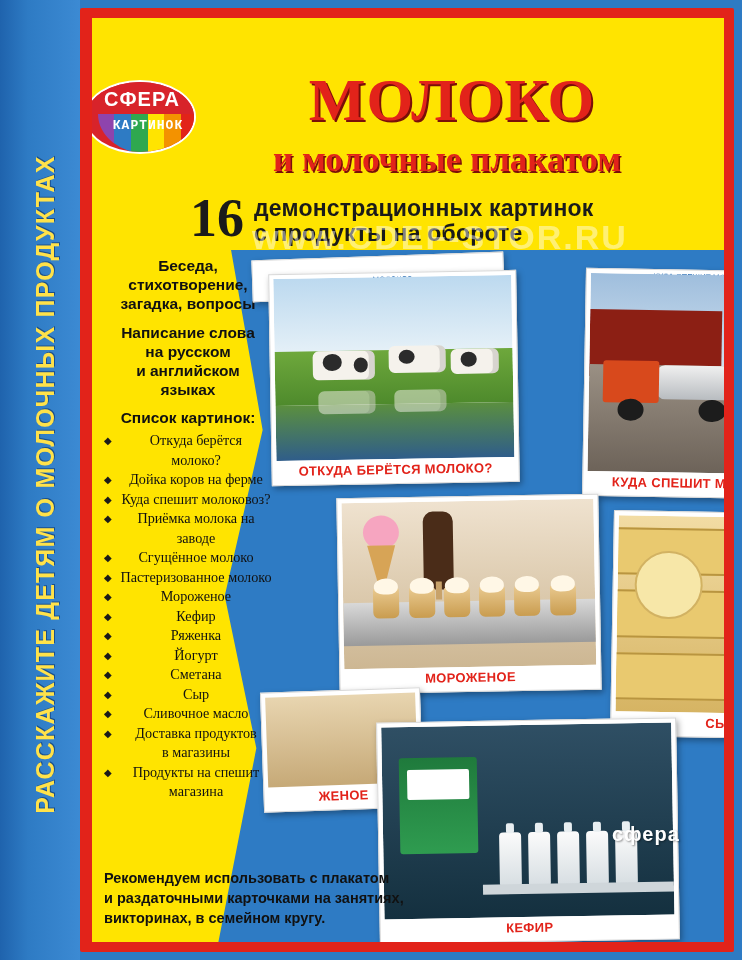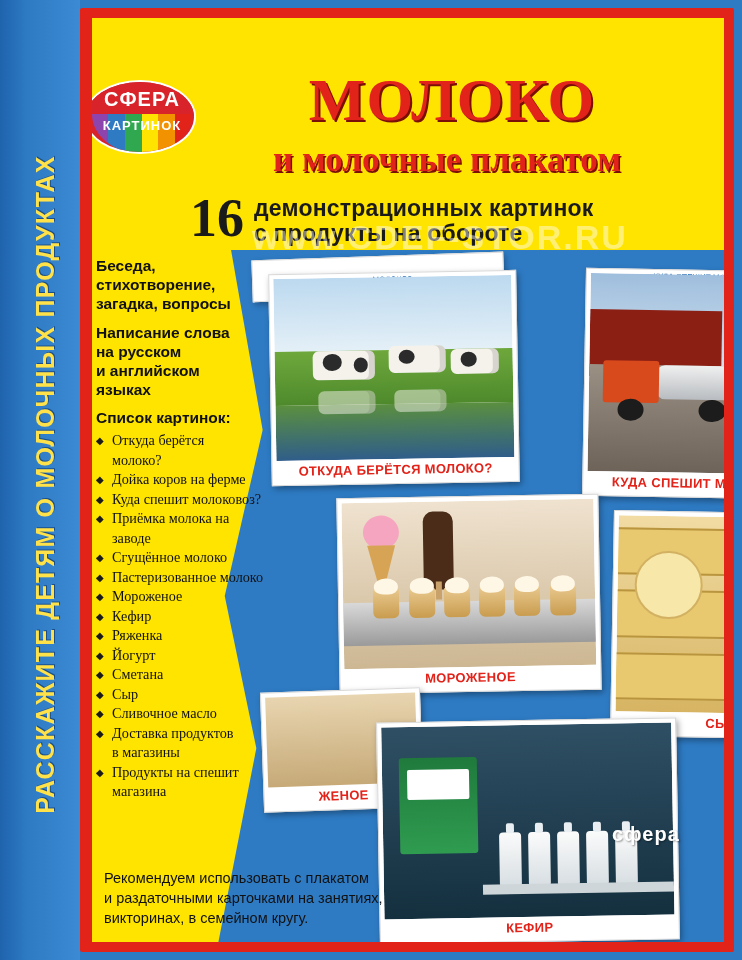--- a/index.html
+++ b/index.html
@@ -99,43 +99,45 @@
     box-sizing:border-box;
     overflow:hidden;
   }
   .logo-top{
     position:absolute;left:0;top:0;width:112px;height:34px;
     background:#d8232a;
     color:#fff;font-size:20px;font-weight:bold;
     text-align:center;line-height:34px;letter-spacing:1px;
   }
   .logo-rainbow{
-    position:absolute;left:6px;top:32px;width:100px;height:40px;
+    position:absolute;left:12px;top:32px;width:100px;height:40px;
     border-radius:0 0 50px 50px/0 0 40px 40px;
     background:linear-gradient(90deg,#8e44ad 0 16%,#2e7bc4 16% 33%,#2fa84f 33% 50%,#ffe400 50% 66%,#f39200 66% 83%,#e2231a 83% 100%);
     overflow:hidden;
+    font-family:Liberation Mono, monospace;
   }
   .logo-word2{
     position:absolute;left:0;top:4px;width:100px;text-align:center;
     color:#ffffff;font-size:13px;font-weight:bold;letter-spacing:1px;
   }
   
   .body-area{
     position:absolute;left:0;top:232px;right:0;bottom:0;
     background:#ffe400;
     overflow:hidden;
   }
   .blue-panel{
     position:absolute;left:0;top:0;width:100%;height:100%;
     background:#2e7bc4;
     clip-path:polygon(22% 0, 100% 0, 100% 100%, 20% 100%, 26% 72%, 21% 50%, 27% 26%);
   }
   .left-col{
-    position:absolute;left:4px;top:6px;width:168px;
+    position:absolute;left:12px;top:6px;width:168px;
     color:#111;
+    text-align:center;
   }
   .lead{
     font-size:15.5px;font-weight:bold;line-height:19px;margin-bottom:10px;
   }
   .list-title{
     font-size:15.5px;font-weight:bold;margin:10px 0 4px 0;
   }
   .list{
     list-style:none;margin:0;padding:0;
   }
@@ -146,21 +148,21 @@
     font-family:"Liberation Serif", serif;
   }
   .list li:before{
     content:"\25C6";
     position:absolute;left:0;top:0;
     font-size:10px;color:#1a1a1a;
     line-height:20px;
   }
   .footer-note{
     position:absolute;left:12px;bottom:14px;width:480px;
-    font-size:14.5px;font-weight:normal;line-height:20px;color:#111;
+    font-size:14.5px;font-weight:bold;line-height:20px;color:#111;
   }
   
   .photo{
     position:absolute;
     background:#ffffff;
     border:1px solid #d8d8d8;
     box-shadow:2px 3px 6px rgba(0,0,0,.35);
     overflow:hidden;
     box-sizing:border-box;
   }

